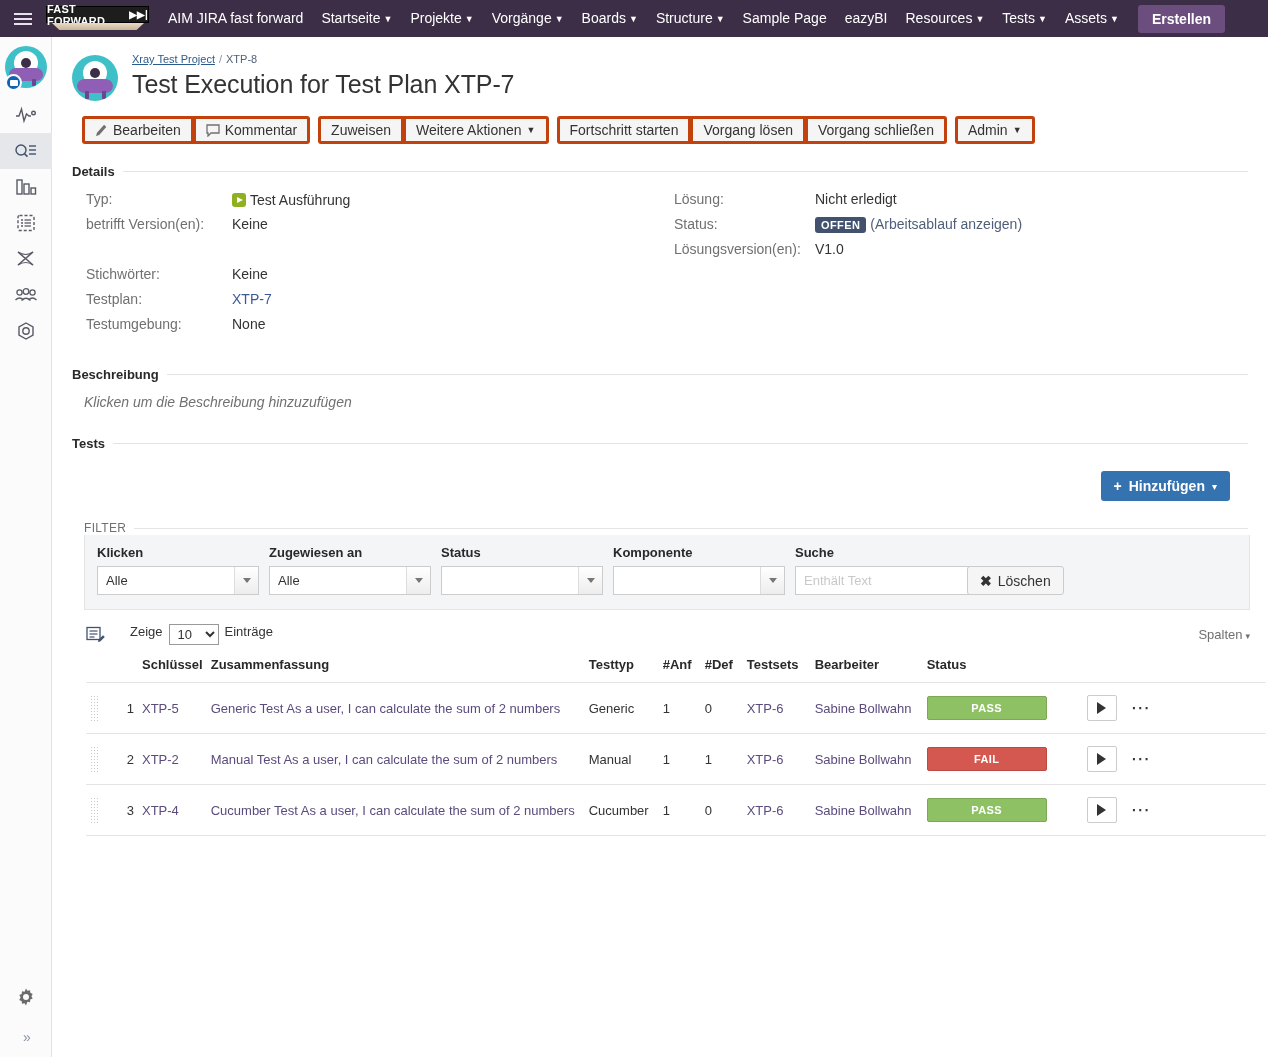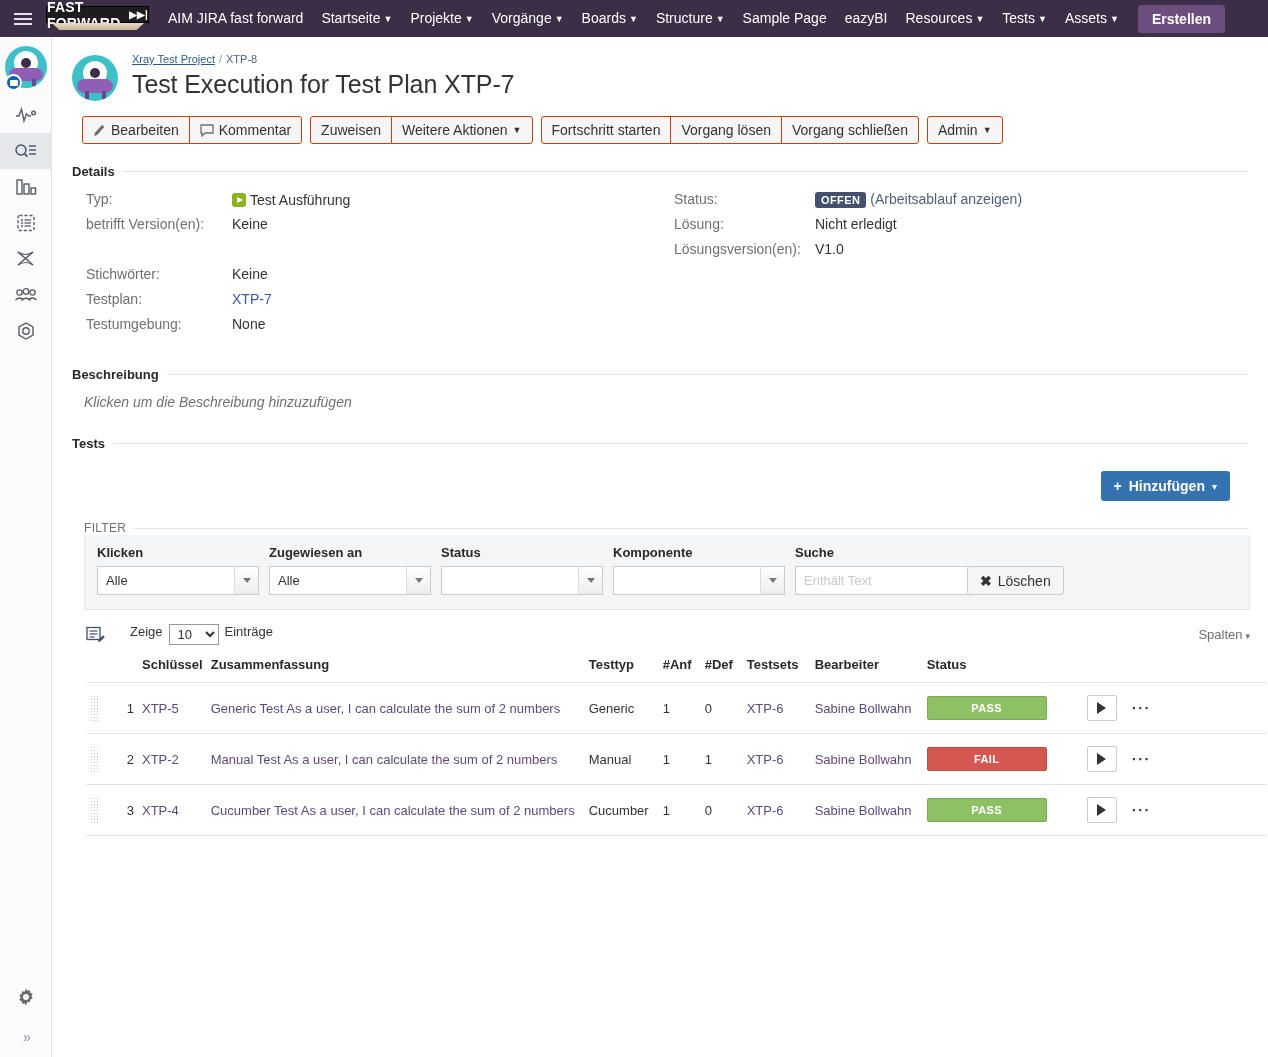--- a/index.html
+++ b/index.html
@@ -34,21 +34,21 @@
     margin-right: 10px;
     position: relative;
     display: flex; align-items: flex-start; justify-content: center;
   }
   .logo .plate {
     position:absolute; top:0; left:0; width:103px; height:17px;
     background:#1d1d1d; border:1px solid #000;
     display:flex; align-items:center; justify-content:center;
   }
   .logo .plate span {
-    color:#fff; font-size:14px; font-weight:bold; letter-spacing:.2px;
+    color:#fff; font-size:11px; font-weight:bold; letter-spacing:.2px;
     font-family:"Liberation Sans", sans-serif;
   }
   .logo .plate .ff { margin-left:4px; font-size:10px; }
   .logo .shadow {
     position:absolute; top:17px; left:6px; width:92px; height:7px;
     background: linear-gradient(to bottom, #e8dcc8, #c9b394);
     clip-path: polygon(0 0, 100% 0, 92% 100%, 8% 100%);
   }
   .navitem {
     padding: 0 9px; height: 37px; line-height: 37px;
@@ -123,21 +123,21 @@
   .breadcrumb a { color:#2b5b8c; text-decoration:underline; cursor:pointer; }
   .breadcrumb .sep { color:#8993a4; margin:0 4px; }
   .breadcrumb .cur { color:#505f79; }
   h1.title {
     font-size: 25px; font-weight: normal; color:#333;
     margin: 5px 0 0 0; letter-spacing:-0.1px;
   }
 
   .opsbar { display:flex; gap:0; margin: 15px 0 0 10px; align-items:center; flex-wrap:nowrap; }
   .btn {
-    background: #f5f5f5; border:1px solid #c2410c; color:#333;
+    background: #f5f5f5; border:3px solid #c2410c; color:#333;
     height:28px; line-height:26px; padding: 0 10px;
     font-size:14px; cursor:pointer; white-space:nowrap;
     display:inline-flex; align-items:center; gap:5px;
   }
   .btngroup { display:flex; margin-right:8px; }
   .btngroup .btn { border-radius:0; margin-left:-1px; }
   .btngroup .btn:first-child { border-radius:3px 0 0 3px; margin-left:0; }
   .btngroup .btn:last-child { border-radius:0 3px 3px 0; }
   .btngroup .btn.single { border-radius:3px; }
   .btn .caret { font-size:9px; }
@@ -498,28 +498,28 @@
           <div class="dlabel">Testplan:</div>
           <div class="dvalue"><a>XTP-7</a></div>
         </div>
         <div class="drow">
           <div class="dlabel">Testumgebung:</div>
           <div class="dvalue">None</div>
         </div>
       </div>
       <div class="dcol">
         <div class="drow">
+          <div class="dlabel right">Lösung:</div>
+          <div class="dvalue">Nicht erledigt</div>
+        </div>
+        <div class="drow">
           <div class="dlabel right">Status:</div>
           <div class="dvalue">
             <span class="status-lozenge">OFFEN</span><span class="wf-link">(Arbeitsablauf anzeigen)</span>
           </div>
-        </div>
-        <div class="drow">
-          <div class="dlabel right">Lösung:</div>
-          <div class="dvalue">Nicht erledigt</div>
         </div>
         <div class="drow">
           <div class="dlabel right">Lösungsversion(en):</div>
           <div class="dvalue">V1.0</div>
         </div>
       </div>
     </div>
   </div>
 
   <div class="section" style="margin-top:26px">

